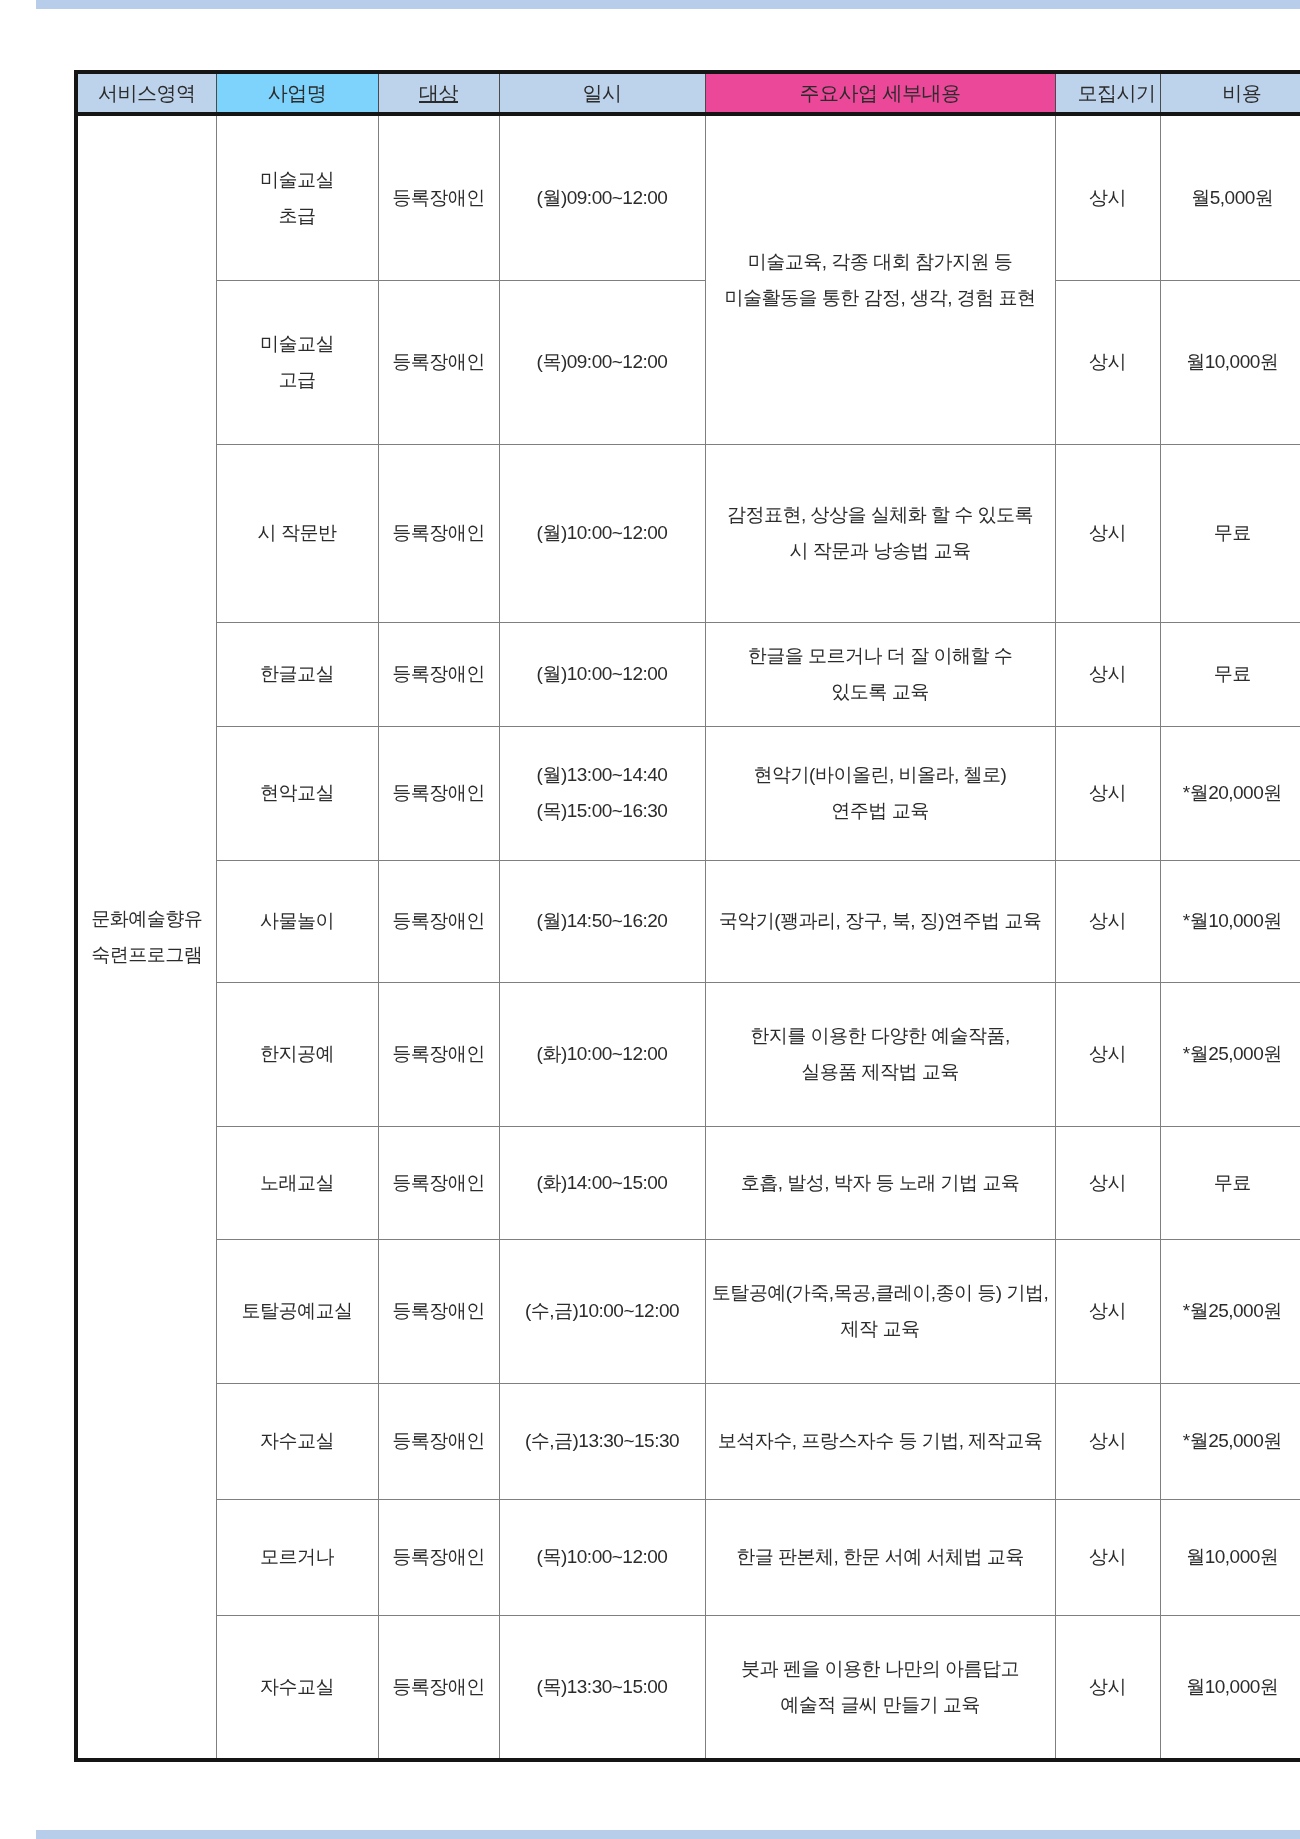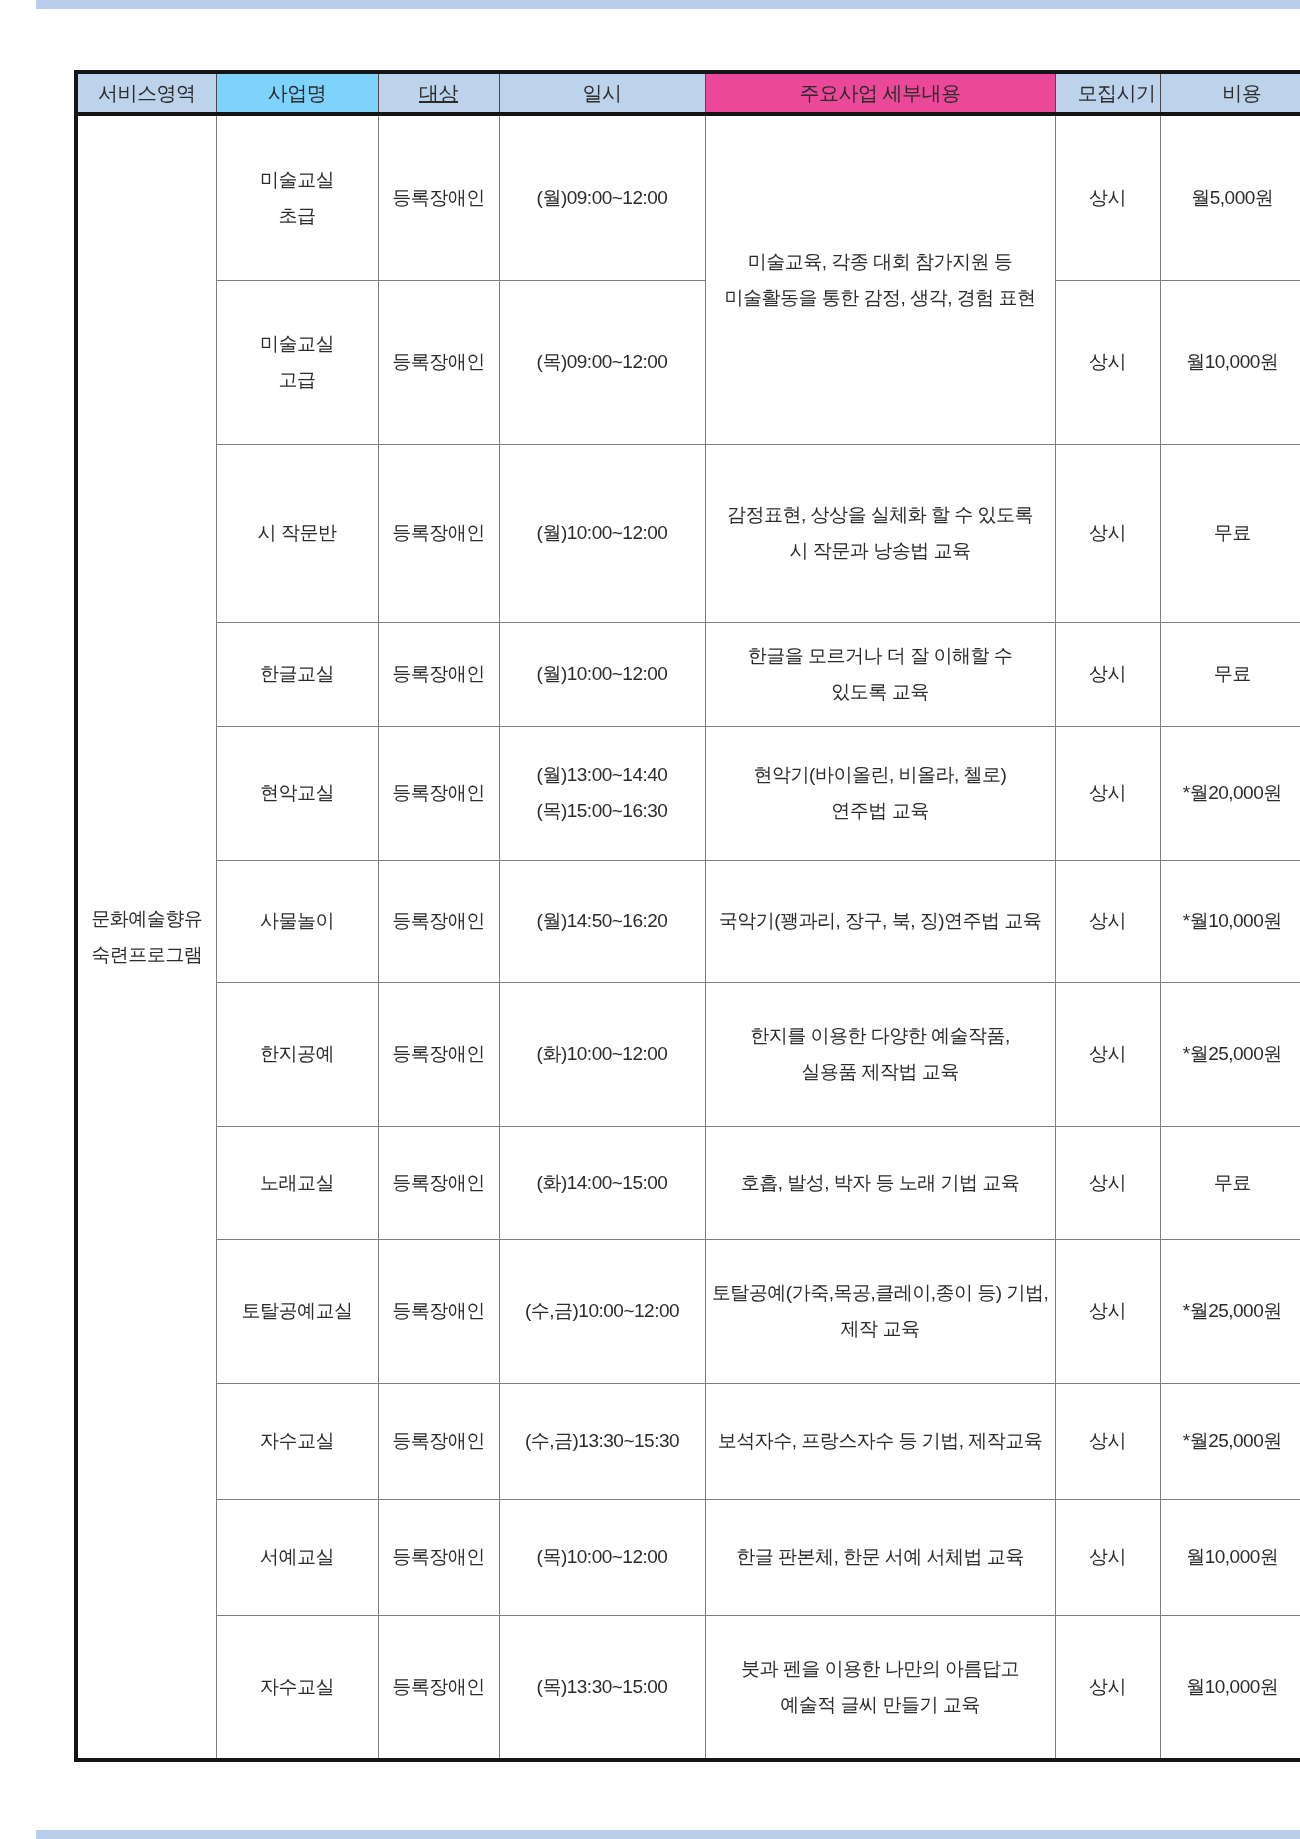--- a/index.html
+++ b/index.html
@@ -179,21 +179,21 @@
         </tr>
         <tr style="height: 116px;">
           <td>자수교실</td>
           <td>등록장애인</td>
           <td>(수,금)13:30~15:30</td>
           <td class="detail-cell">보석자수, 프랑스자수 등 기법, 제작교육</td>
           <td>상시</td>
           <td>*월25,000원</td>
         </tr>
         <tr style="height: 116px;">
-          <td>서예교실</td>
+          <td>모르거나</td>
           <td>등록장애인</td>
           <td>(목)10:00~12:00</td>
           <td class="detail-cell">한글 판본체, 한문 서예 서체법 교육</td>
           <td>상시</td>
           <td>월10,000원</td>
         </tr>
         <tr style="height: 145px;">
           <td>자수교실</td>
           <td>등록장애인</td>
           <td>(목)13:30~15:00</td>

